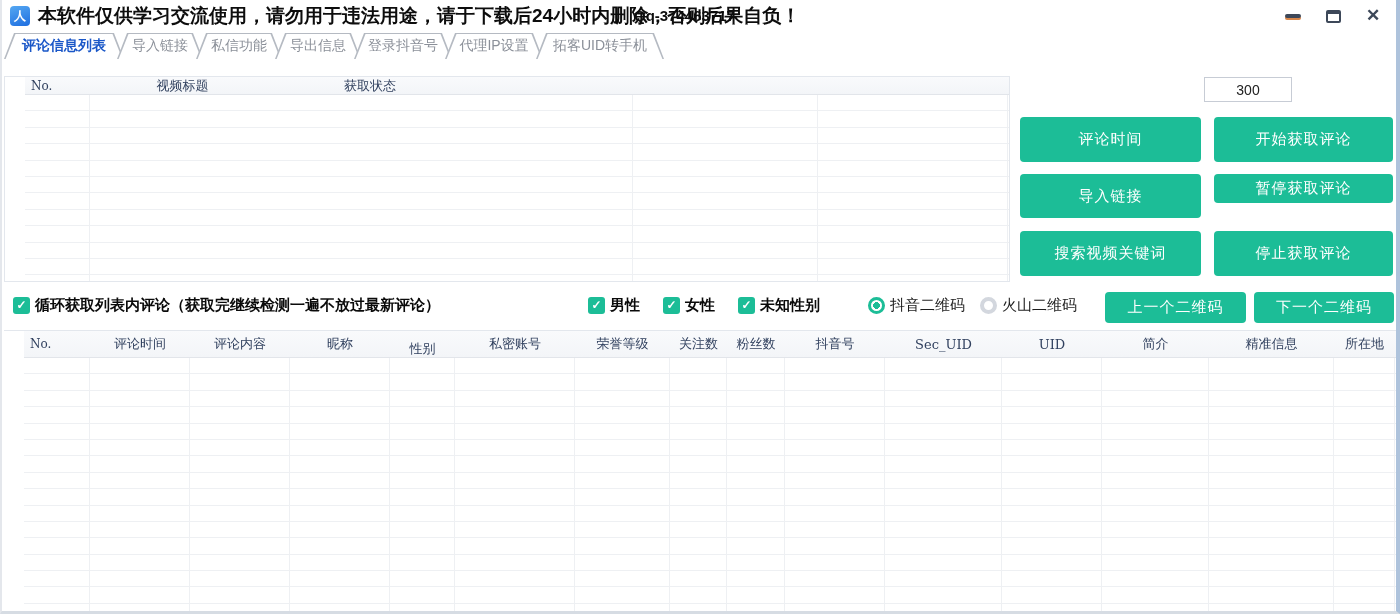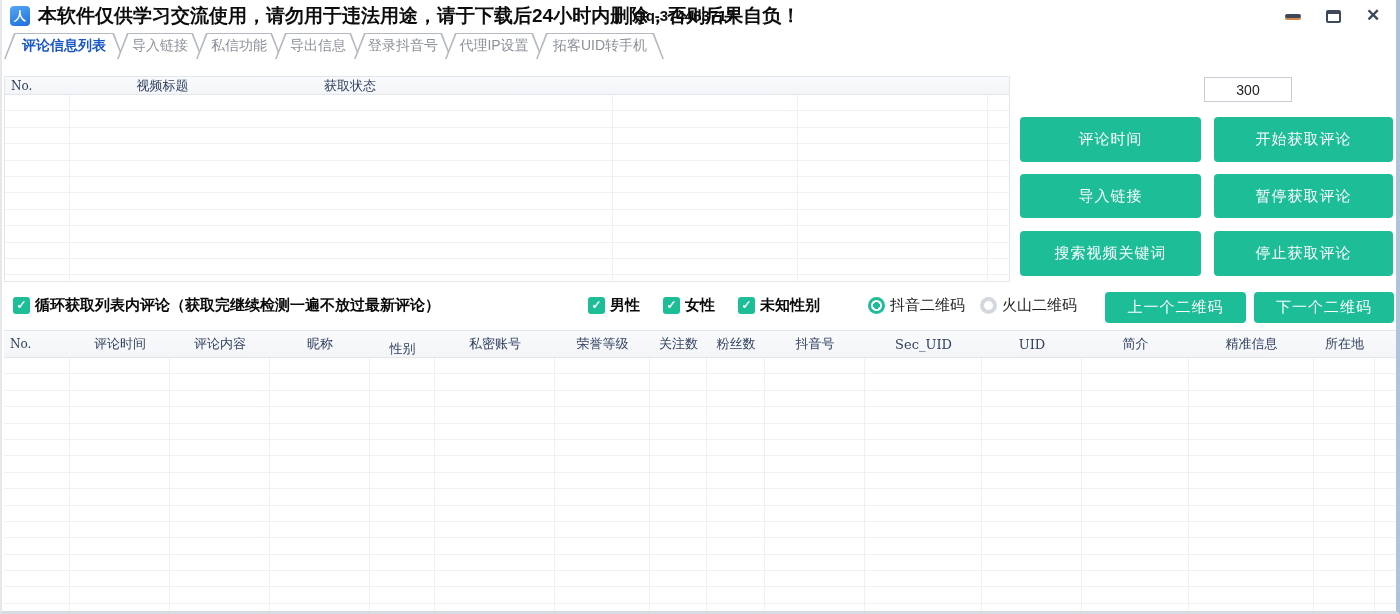--- a/index.html
+++ b/index.html
@@ -28,21 +28,21 @@
   .tab { position:relative; height:26px; margin-right:-7px; cursor:pointer; }
   .tab-border { position:absolute; inset:0; background:#b5bac2;
                 clip-path:polygon(10px 0, calc(100% - 10px) 0, 100% 100%, 0 100%); }
   .tab-fill { position:absolute; inset:1px 0 0 0; background:#ffffff;
               clip-path:polygon(11.5px 0, calc(100% - 11.5px) 0, calc(100% - 1.6px) 100%, 1.6px 100%); }
   .tab-label { position:absolute; inset:0; display:flex; align-items:center; justify-content:center;
                font-size:14px; color:#8b9099; white-space:nowrap; }
   .tab.active .tab-label { color:#1a57c8; font-weight:bold; }
 
   
-  .gtable { position:absolute; background:#fff; border:1px solid #e3e7ed; overflow:hidden; }
+  .gtable { position:absolute; background:#fff; border:1px solid #e3e7ed; overflow:hidden;padding-left:20px; }
   .t-head { display:flex; background:linear-gradient(#f9fafc,#f3f5f8); border-bottom:1px solid #e2e5ea;
             color:#31415f; font-family:"DejaVu Serif", serif; }
   .t-head .cell { display:flex; align-items:center; justify-content:center; font-size:13px; white-space:nowrap; overflow:hidden; }
   .t-head .cell.first { justify-content:flex-start; padding-left:6px; font-size:12px; }
   .t-row { display:flex; border-bottom:1px solid #eef0f3; background:#fff; }
   .t-row .cell { border-right:1px solid #eef0f3; height:100%; }
   .t-row .cell.nob, .t-head .cell.nob { border-right:none; }
   .cell { flex:0 0 auto; }
 
   
@@ -217,21 +217,21 @@
         <div class="cell nob" style="flex: 1 1 auto;"></div>
       </div>
     </div>
 
   <input class="interval-input" value="300" style="">
 
   <div id="actionButtons">
       <button class="green-btn" style="left: 1018px; top: 117px; width: 181px; height: 45px;">评论时间</button>
       <button class="green-btn" style="left: 1212px; top: 117px; width: 179px; height: 45px;">开始获取评论</button>
       <button class="green-btn" style="left: 1018px; top: 174px; width: 181px; height: 44px;">导入链接</button>
-      <button class="green-btn" style="left: 1212px; top: 174px; width: 179px; height: 44px;">暂停获取评论</button>
+      <button class="green-btn" style="left: 1212px; top: 174px; width: 179px; height: 29px;">暂停获取评论</button>
       <button class="green-btn" style="left: 1018px; top: 231px; width: 181px; height: 45px;">搜索视频关键词</button>
       <button class="green-btn" style="left: 1212px; top: 231px; width: 179px; height: 45px;">停止获取评论</button>
     </div>
 
   <div id="filterBar">
       <div class="opt-cluster" style="left: 11px; top: 294px;">
         <div class="cb">✓</div>
         <span class="opt-label">循环获取列表内评论（获取完继续检测一遍不放过最新评论）</span>
       </div>
       <div class="opt-cluster" style="left: 586px; top: 294px;">

